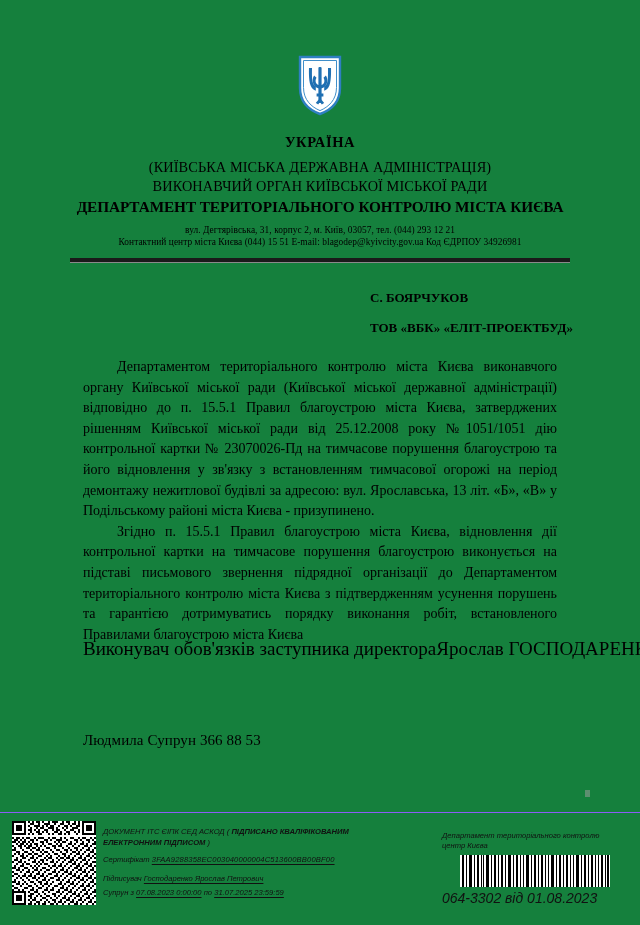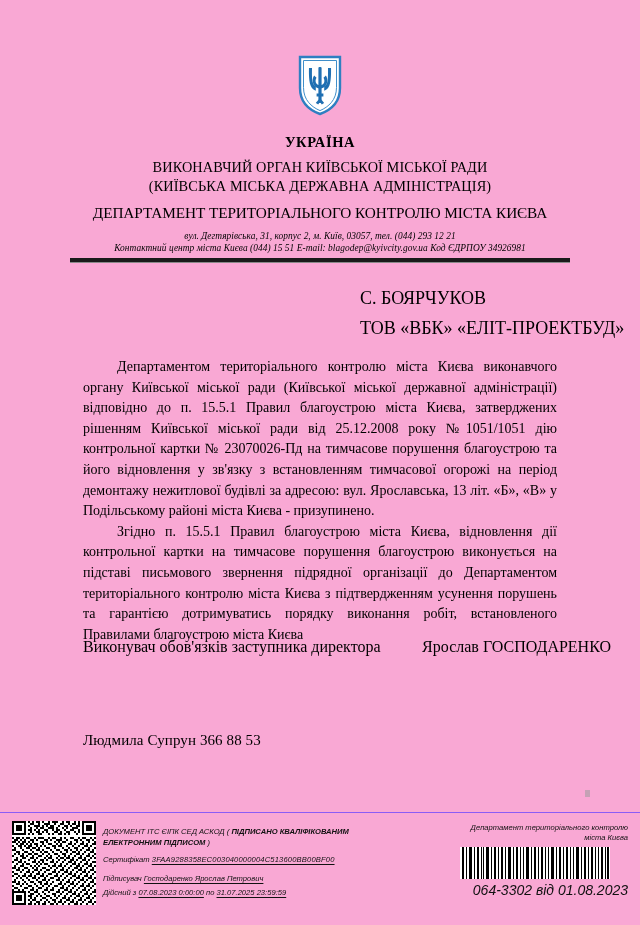--- a/index.html
+++ b/index.html
@@ -13,21 +13,21 @@
     position: relative;
     font-family: "Liberation Serif", serif;
     color: #000000;
     overflow: hidden;
   }
 
   .page {
     position: relative;
     width: 640px;
     height: 925px;
-    background: #f9a8d4;
+    background: #15803d;
   }
 
   
   .emblem-wrap {
     position: absolute;
     top: 54px;
     left: 0;
     width: 640px;
     text-align: center;
   }
@@ -52,27 +52,25 @@
     line-height: 20px;
   }
   .lh-organ {
     font-size: 14.3px;
     line-height: 19px;
     letter-spacing: 0.1px;
     margin-top: 6px;
   }
   .lh-dept {
     font-size: 15.3px;
-    font-weight: normal;
+    font-weight: bold;
     line-height: 21px;
     letter-spacing: -0.1px;
-    margin-top: 6px;
   }
   .lh-contact {
-    font-style: italic;
     font-size: 9.4px;
     line-height: 12.4px;
     margin-top: 7px;
     letter-spacing: 0.05px;
   }
 
   
   .rule {
     position: absolute;
     left: 70px;
@@ -80,24 +78,25 @@
     width: 500px;
     height: 4px;
     background: #1a1a1a;
     border-bottom: 1px solid #8a8a8a;
   }
 
   
   .addressee {
     position: absolute;
     top: 283px;
-    left: 360px;
+    left: 370px;
     width: 265px;
-    font-size: 18px;
+    font-size: 13px;
     line-height: 30px;
+    font-weight: bold;
   }
   .addressee div { white-space: nowrap; }
 
   
   .body-text {
     position: absolute;
     top: 357px;
     left: 83px;
     width: 474px;
     font-size: 14px;
@@ -109,21 +108,21 @@
     margin: 0;
     text-indent: 34px;
   }
 
   
   .sig-row {
     position: absolute;
     top: 638px;
     left: 83px;
     width: 528px;
-    font-size: 16px;
+    font-size: 19px;
     display: flex;
     justify-content: space-between;
     align-items: baseline;
   }
   .sig-title { white-space: nowrap; }
   .sig-name  { white-space: nowrap; text-align: center; }
 
   
   .executor {
     position: absolute;
@@ -183,23 +182,23 @@
   .sigtext .mono {
     font-family: "Liberation Sans", sans-serif;
     letter-spacing: 0.15px;
   }
   .sigtext .r2 { margin-top: 8px; }
   .sigtext .r3 { margin-top: 4px; }
 
   .stamp {
     position: absolute;
     right: 12px;
-    top: 10px;
+    top: 18px;
     width: 186px;
-    text-align: right;
+    text-align: left;
   }
   .stamp-title {
     font-size: 7.6px;
     line-height: 10.2px;
     color: #111;
   }
   .barcode {
     margin: 4px auto 3px auto;
     width: 150px;
     height: 32px;
@@ -228,22 +227,22 @@
           <path d="M19.6 39.5 l6.8 0 l0 3 l-6.8 0 Z"></path>
           <path d="M23 44.5 c-2.4 2.1 -4.1 4.4 -4.1 4.4 l2.3 1.6 c0 0 0.9 -1.6 1.8 -2.6 c0.9 1 1.8 2.6 1.8 2.6 l2.3 -1.6 c0 0 -1.7 -2.3 -4.1 -4.4 Z"></path>
         </g>
       </svg>
     </span>
   </div>
 
   <div class="letterhead">
     <div class="lh-country">УКРАЇНА</div>
     <div class="lh-organ">
+      <div>(КИЇВСЬКА МІСЬКА ДЕРЖАВНА АДМІНІСТРАЦІЯ)</div>
       <div>ВИКОНАВЧИЙ ОРГАН КИЇВСЬКОЇ МІСЬКОЇ РАДИ</div>
-      <div>(КИЇВСЬКА МІСЬКА ДЕРЖАВНА АДМІНІСТРАЦІЯ)</div>
     </div>
     <div class="lh-dept">ДЕПАРТАМЕНТ ТЕРИТОРІАЛЬНОГО КОНТРОЛЮ МІСТА КИЄВА</div>
     <div class="lh-contact">
       <div>вул. Дегтярівська, 31, корпус 2, м. Київ, 03057, тел. (044) 293 12 21</div>
       <div>Контактний центр міста Києва (044) 15 51 E-mail: blagodep@kyivcity.gov.ua  Код ЄДРПОУ 34926981</div>
     </div>
   </div>
 
   <div class="rule"></div>
 
@@ -799,28 +798,28 @@
         <span>ДОКУМЕНТ ІТС ЄІПК СЕД АСКОД  ( </span><span class="bold">ПІДПИСАНО КВАЛІФІКОВАНИМ</span><br>
         <span class="bold">ЕЛЕКТРОННИМ ПІДПИСОМ</span><span> )</span>
       </div>
       <div class="row">
         <span>Сертифікат </span><span class="u mono">3FAA9288358EC003040000004C513600BB00BF00</span>
       </div>
       <div class="row r2">
         <span>Підписувач </span><span class="u">Господаренко Ярослав Петрович</span>
       </div>
       <div class="row r3">
-        <span>Дійсний з </span><span class="u">07.08.2023 0:00:00</span><span> по </span><span class="u">31.07.2025 23:59:59</span>
+        <span>Супрун з </span><span class="u">07.08.2023 0:00:00</span><span> по </span><span class="u">31.07.2025 23:59:59</span>
       </div>
     </div>
 
     <div class="stamp">
       <div class="stamp-title">
         <div>Департамент територіального контролю</div>
-        <div>міста Києва</div>
+        <div>центр Києва</div>
       </div>
       <span class="barcode">
         <svg viewBox="0 0 150 32" width="150" height="32" shape-rendering="crispEdges" xmlns="http://www.w3.org/2000/svg">
           <rect width="150" height="32" fill="#ffffff"></rect>
           <g fill="#000000">
             <rect x="2" y="0" width="2" height="32"></rect>
               <rect x="6" y="0" width="1" height="32"></rect>
             <rect x="9" y="0" width="3" height="32"></rect>
               <rect x="14" y="0" width="1" height="32"></rect>
             <rect x="17" y="0" width="2" height="32"></rect>

